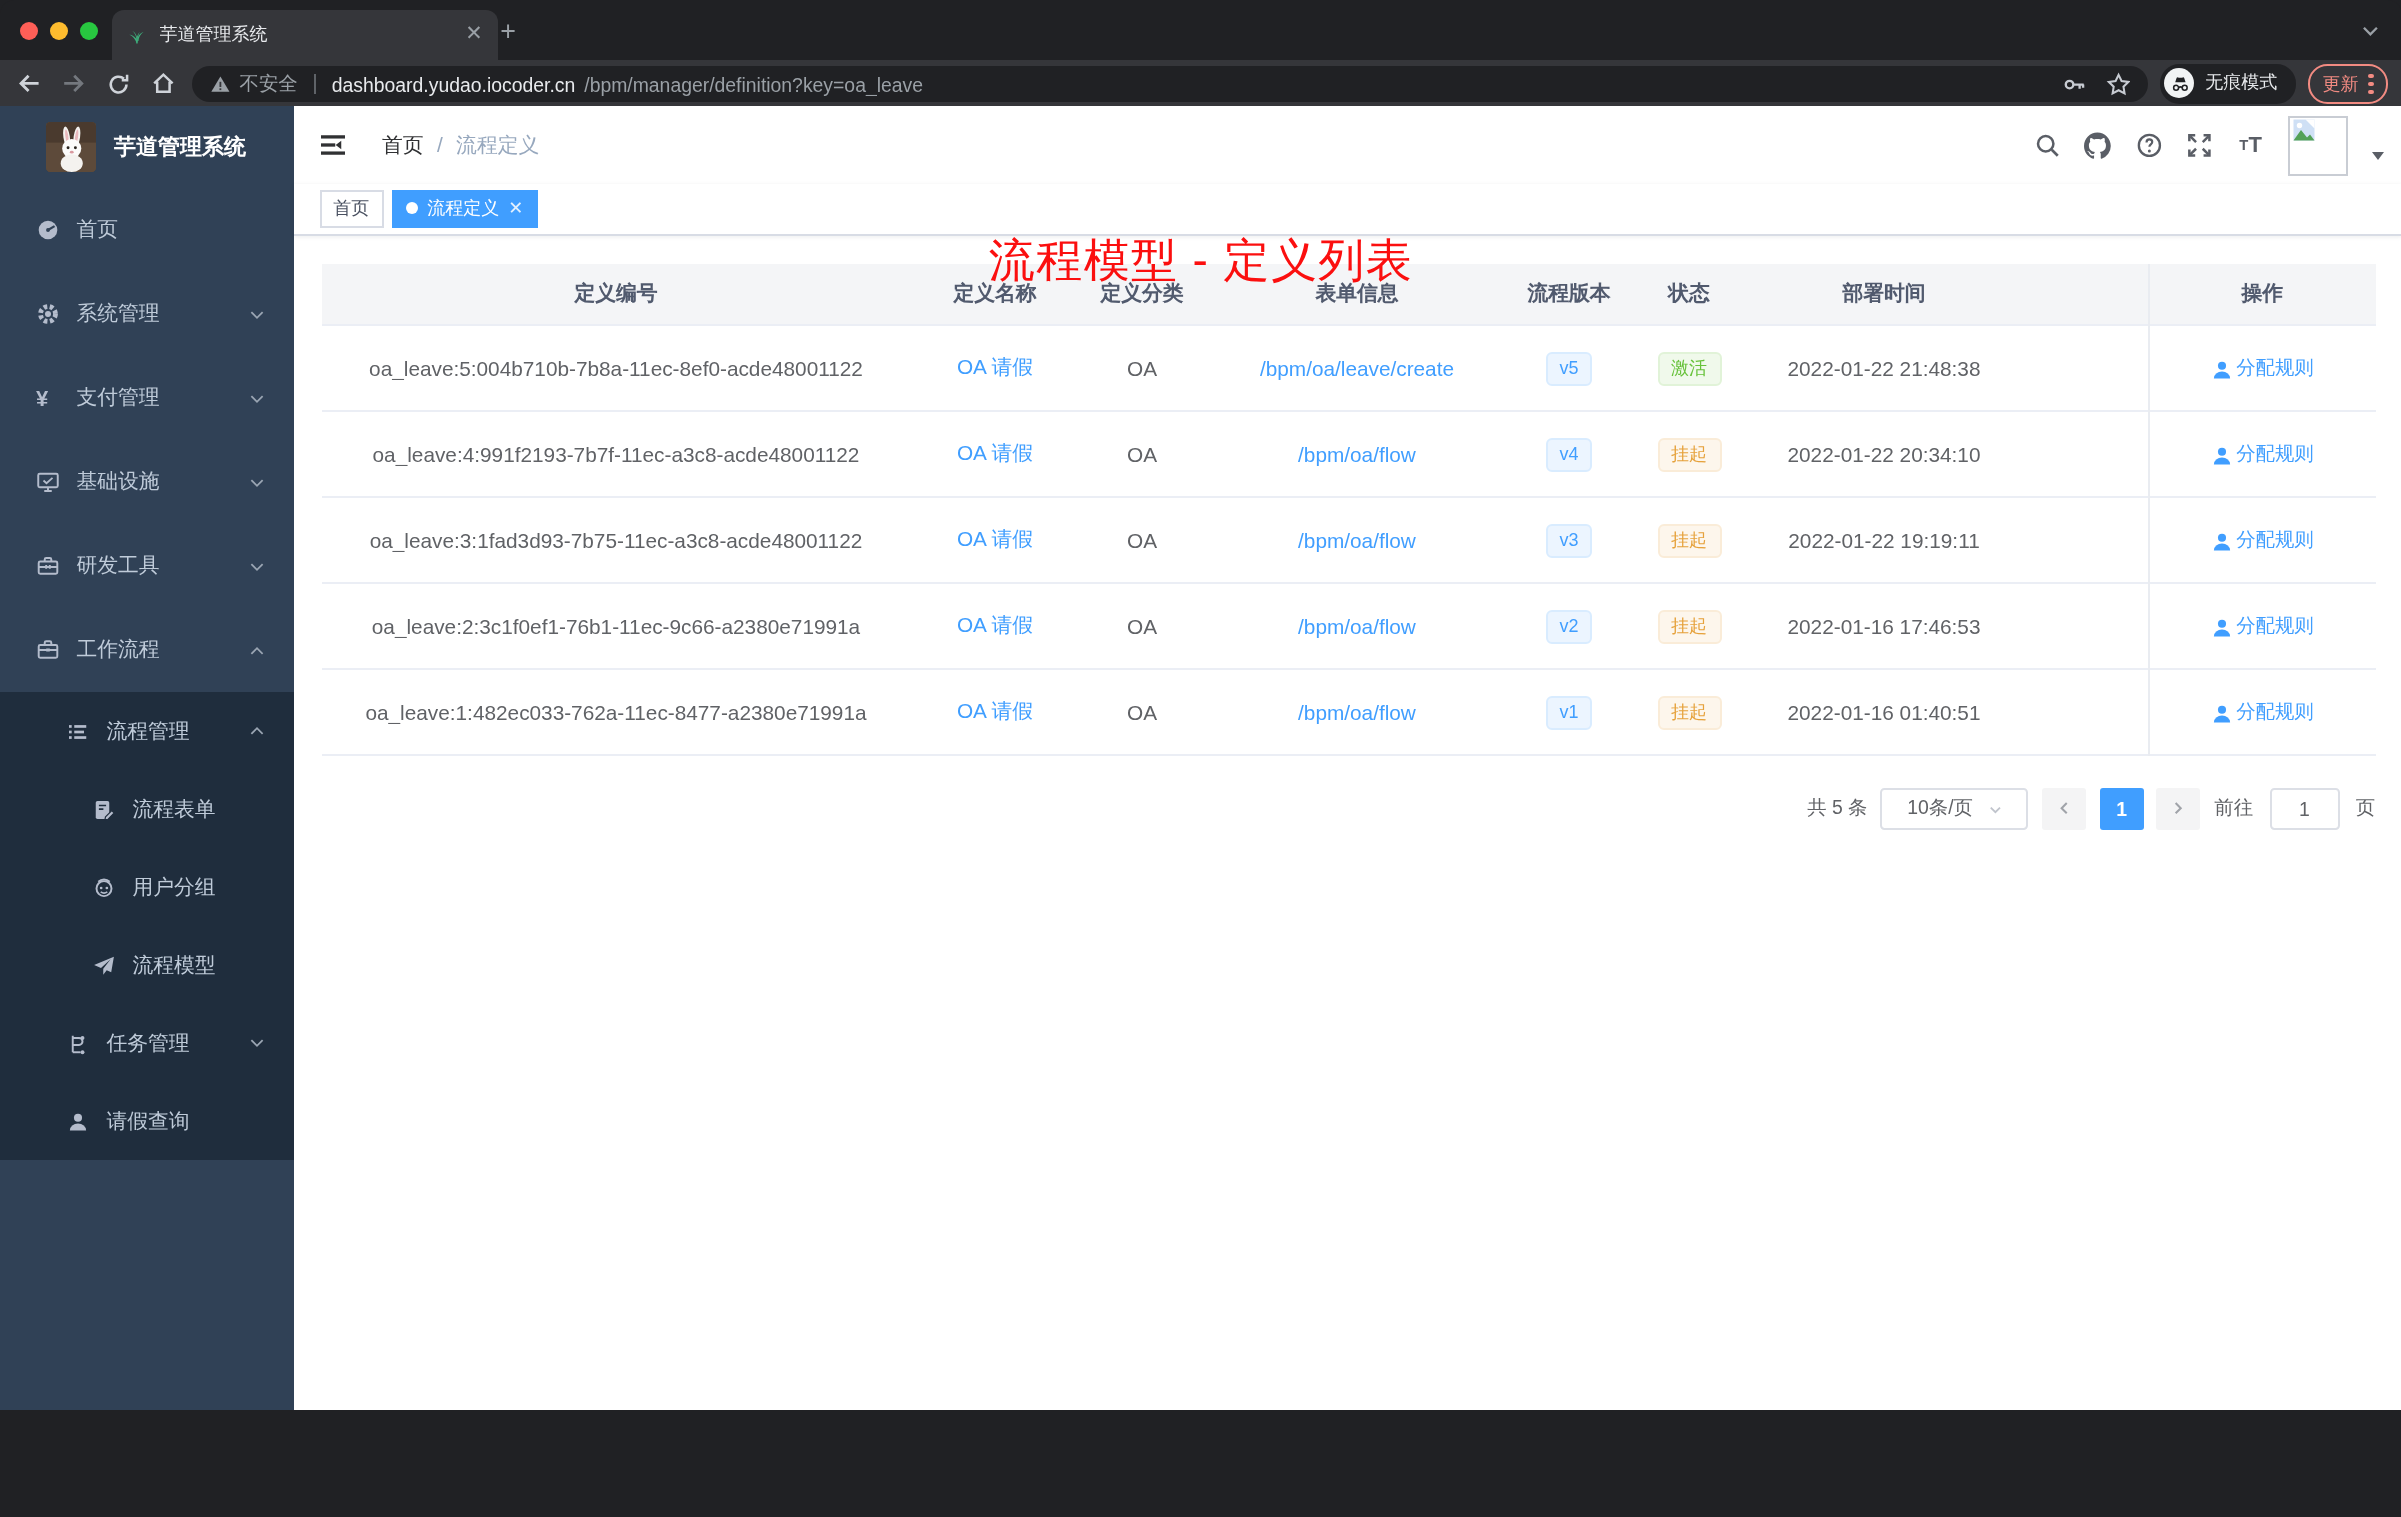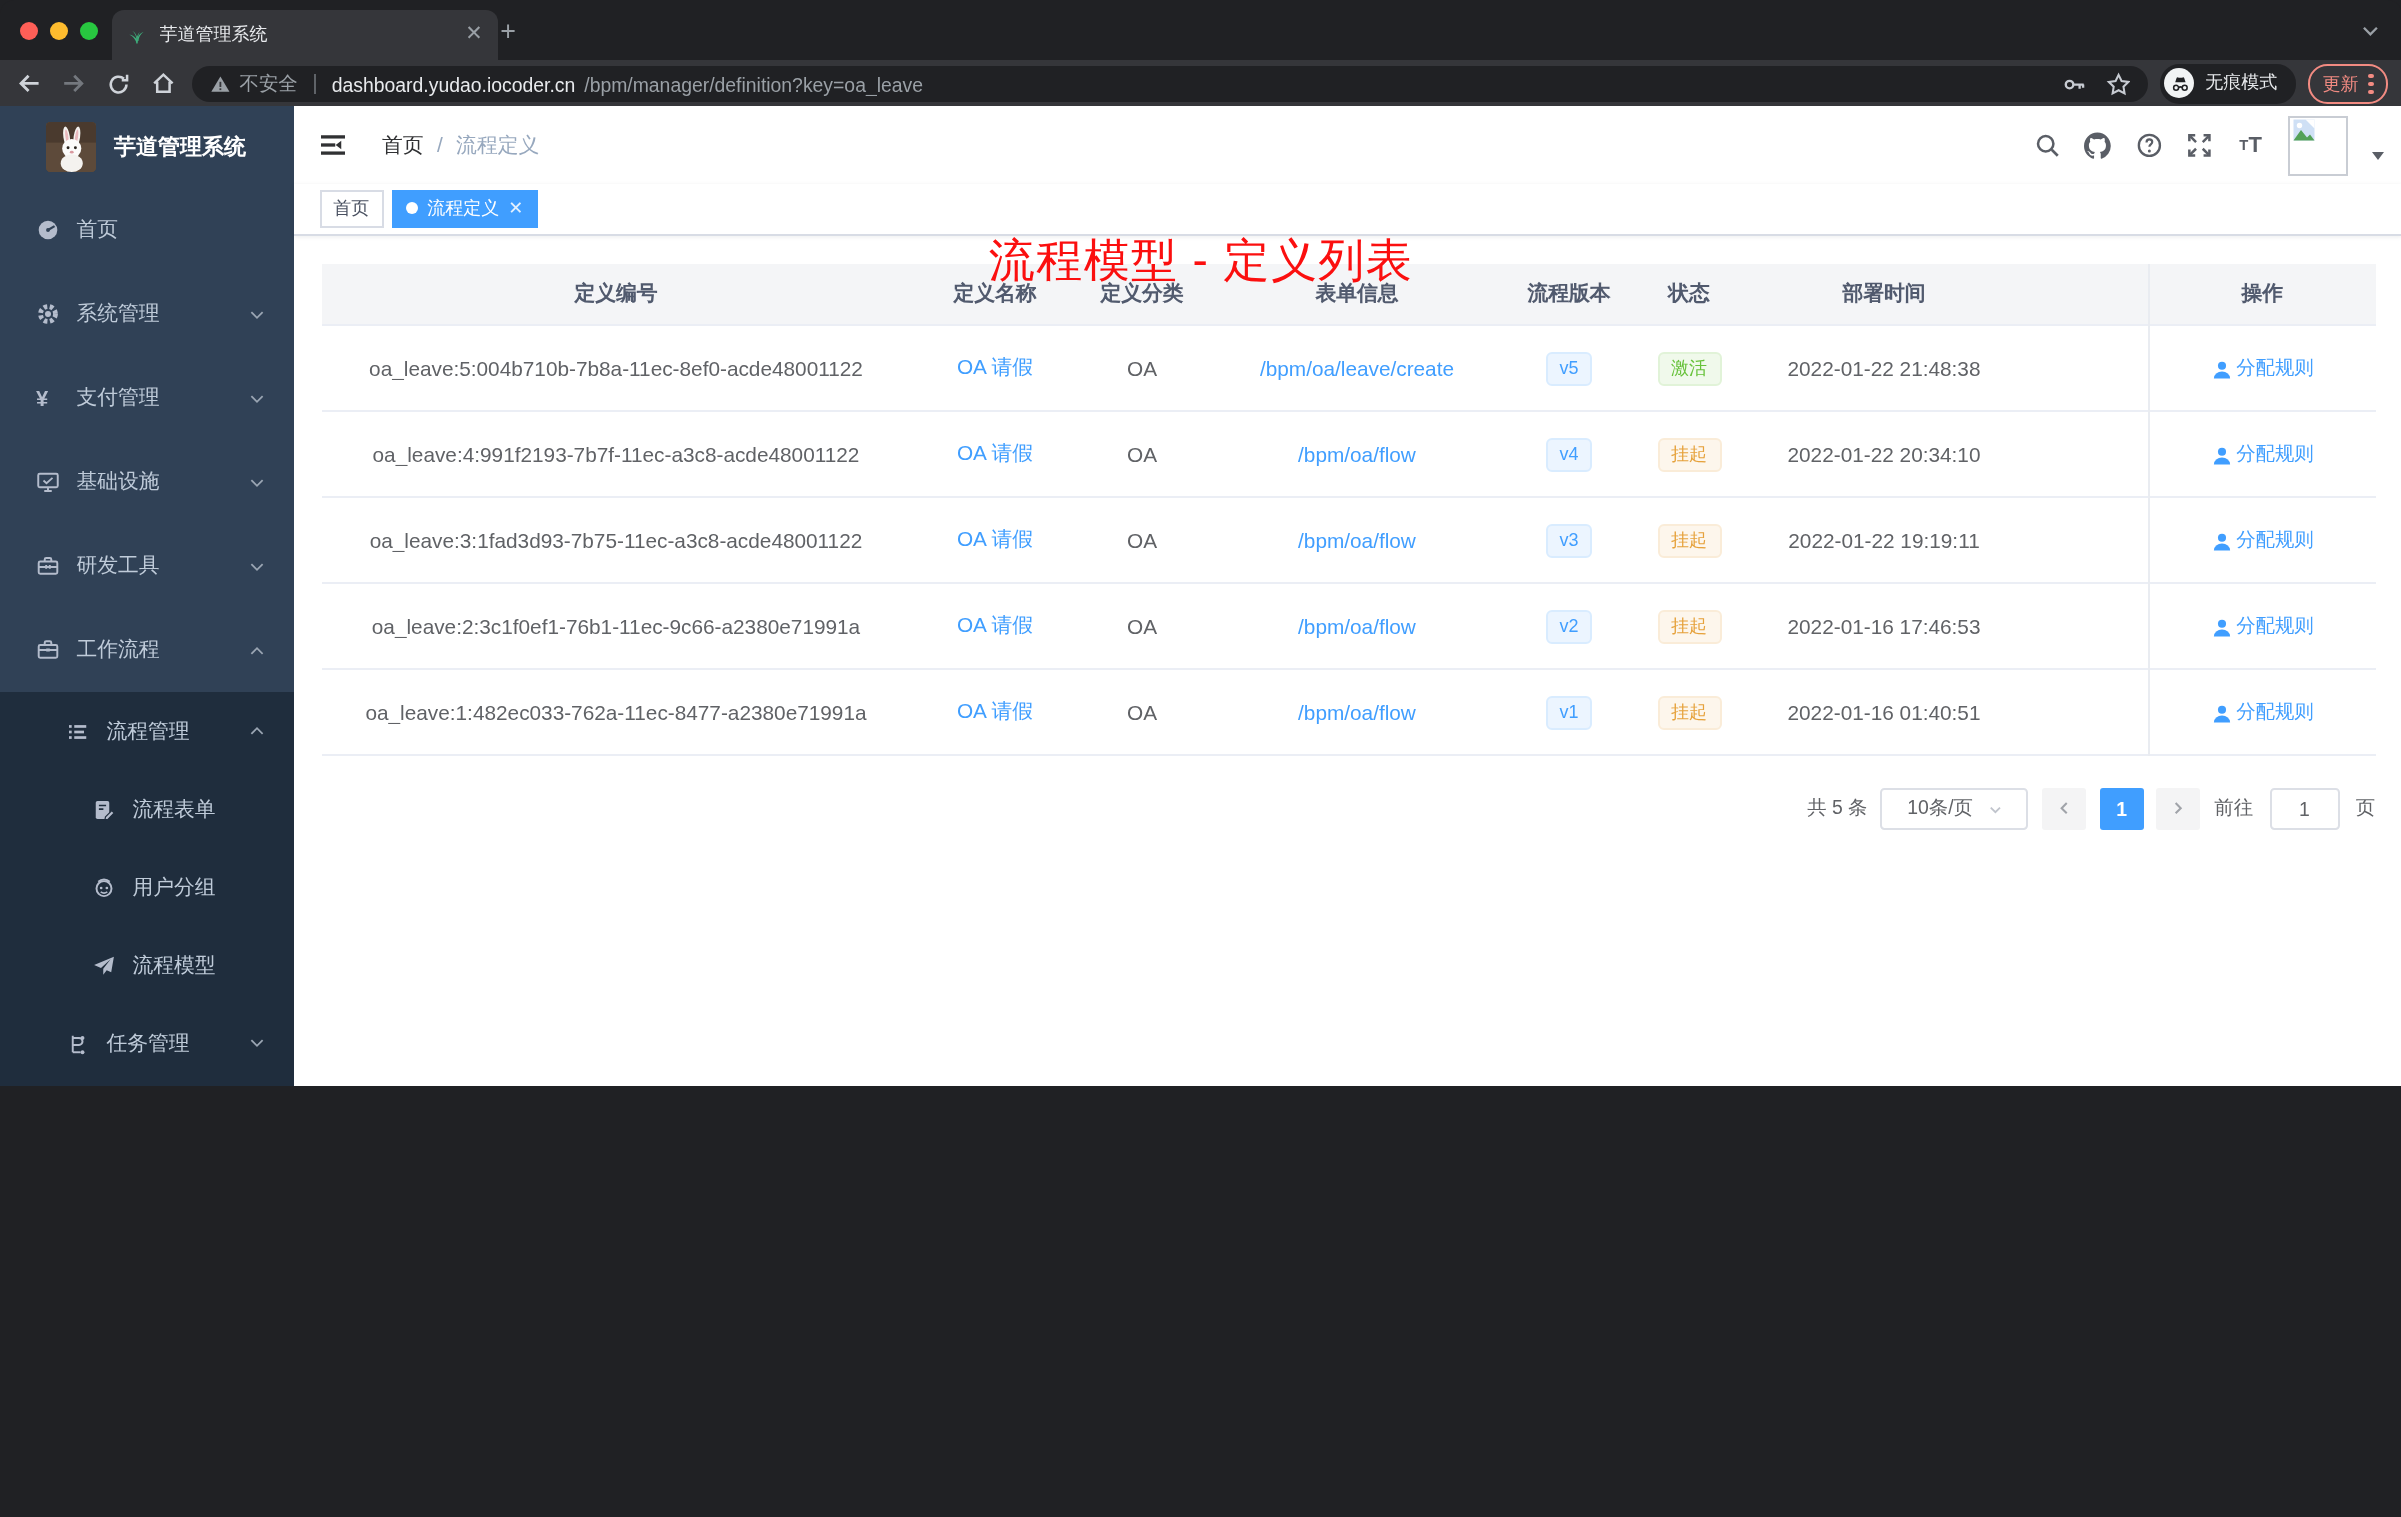--- a/index.html
+++ b/index.html
@@ -1,16 +1,16 @@
 <!DOCTYPE html>
 <html style="font-size:12px"><head>
 <meta charset="utf-8">
 <style>
   html,body{margin:0;padding:0;background:#202124;}
-  .viewport{width:2401px;height:1086px;overflow:hidden;}
+  .viewport{width:2401px;height:1410px;overflow:hidden;}
   .stage{width:1201px;height:759px;transform:scale(2);transform-origin:0 0;position:relative;
          font-family:"Liberation Sans","DejaVu Sans",sans-serif;-webkit-font-smoothing:antialiased;}
   svg{display:block;}
 
   
   .tabstrip{height:30px;background:#202124;position:relative;border-radius:7.4px 7.4px 0 0;}
   .traffic{position:absolute;left:10.4px;top:11px;display:flex;gap:6px;}
   .dot{width:9px;height:9px;border-radius:50%;}
   .tab{position:absolute;left:56px;top:4.5px;width:178px;height:25px;background:#35363a;
        border-radius:6px 6px 0 0;display:flex;align-items:center;padding:0 7.4px;gap:6px;}

